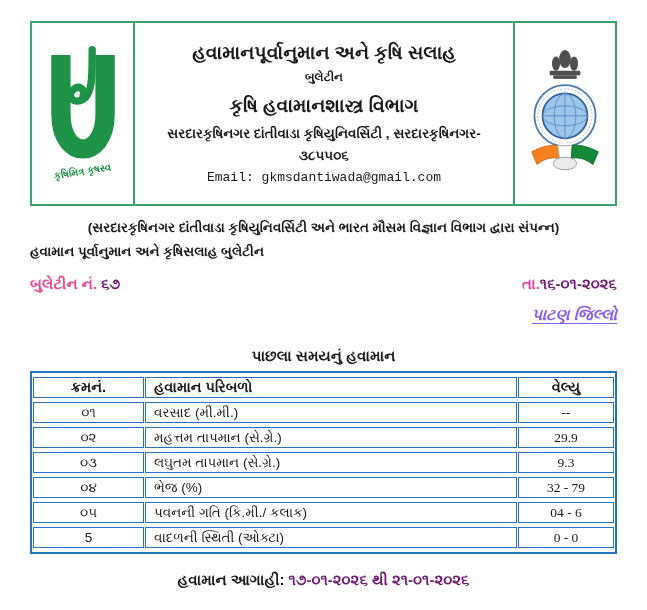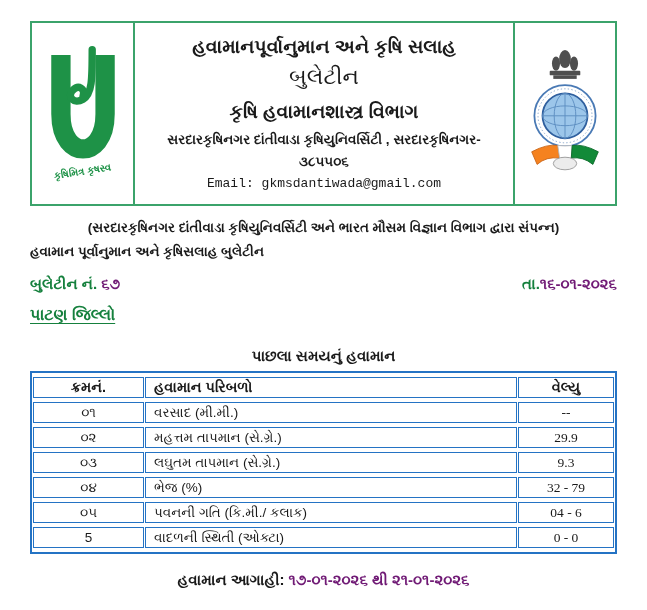--- a/index.html
+++ b/index.html
@@ -24,44 +24,45 @@
   .hcell {
     display: flex; flex-direction: column;
     align-items: center; justify-content: center;
     padding: 2px;
   }
   .hcell-left  { border-right: 2px solid #3BA36B; }
   .hcell-right { border-left: 2px solid #3BA36B; }
   .hcell-center { text-align: center; justify-content: center; }
 
   .h-title   { font-size: 19px; font-weight: bold; line-height: 1.15; }
-  .h-subtitle{ font-size: 22px; font-weight: normal; margin-top: 7px; }
+  .h-subtitle{ font-size: 12px; font-weight: bold; margin-top: 7px; }
   .h-dept    { font-size: 19px; font-weight: bold; margin-top: 11px; }
   .h-univ    { font-size: 13.5px; font-weight: bold; margin-top: 9px; }
   .h-pin     { font-size: 13.5px; font-weight: bold; margin-top: 6px; }
   .h-email   { font-size: 13px; font-family: Liberation Mono, monospace; margin-top: 6px; }
 
   
   .collab-note { text-align: center; font-size: 13.5px; font-weight: bold; margin-top: 14px; }
   .bulletin-subtitle { text-align: left; font-size: 13.5px; font-weight: bold; margin-top: 8px; }
 
   
   .meta-row {
     display: flex; justify-content: space-between;
     font-size: 15px; font-weight: bold; margin-top: 15px;
   }
-  .txt-blue { color: #15803d; }
+  .txt-blue { color: #ec4899; }
   .txt-red  { color: #701a75; }
 
   
   .district {
-    text-align: left; margin-top: 13px;
+    text-align: right; margin-top: 13px;
     font-size: 16px; font-weight: bold;
-    color: #15803d; text-decoration: underline;
+    color: #8b5cf6; text-decoration: underline;
     text-underline-offset: 3px;
+    font-style: italic;
   }
 
   
   .table-title { text-align: center; font-size: 15px; font-weight: bold; margin-top: 23px; }
   table.weather {
     width: 100%; margin-top: 6px;
     border: 2px solid #2473C4;
     border-collapse: separate;
     border-spacing: 1px 4px;
   }

